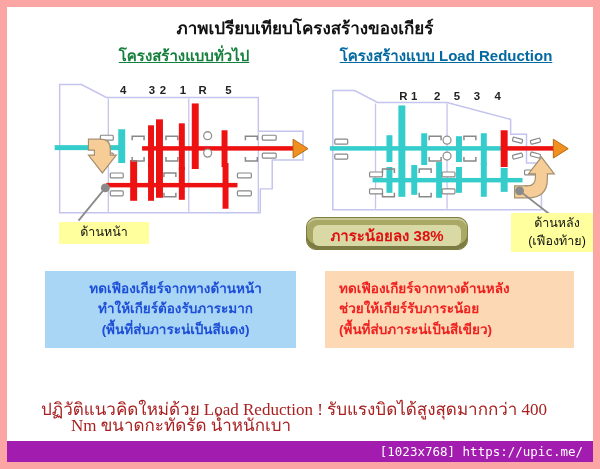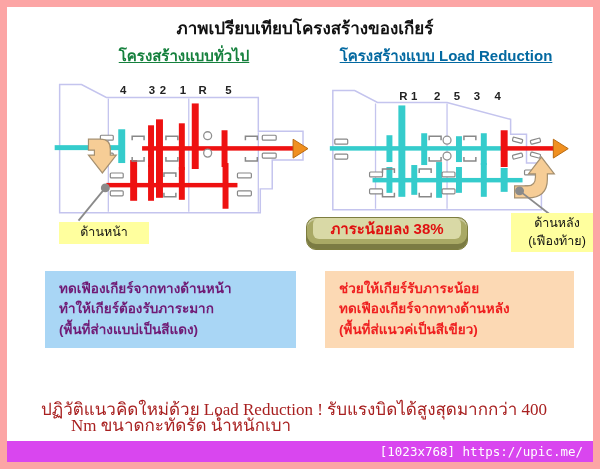--- a/index.html
+++ b/index.html
@@ -28,41 +28,41 @@
     position:absolute;background:#ffff9e;color:#111;
     font-size:12.5px;line-height:1.4;text-align:center;
     padding:2px 2px;
   }
   .ylabel.front{left:16px;top:215px;width:86px;margin-left:36px;}
   .ylabel.rear{left:504px;top:206px;width:88px;}
   .badge{
     position:absolute;left:299px;top:210px;width:162px;height:33px;
     background:#a9a965;border:1px solid #7d7d3f;border-radius:10px;
     box-shadow:inset 0 -5px 0 rgba(86,86,40,.55), inset 0 2px 0 rgba(255,255,255,.35);
-    box-sizing:border-box;padding:0 6px;
+    box-sizing:border-box;padding:7px 6px;
   }
   .badge-inner{
     height:21px;border-radius:6px;background:#d9d9a6;
     color:#e01010;font-weight:bold;font-size:15px;line-height:21px;text-align:center;
   }
   .note{
     position:absolute;top:264px;height:77px;box-sizing:border-box;
     font-size:13.5px;font-weight:bold;line-height:1.5;
     padding:8px 4px 0 14px;
   }
-  .note.blue{left:38px;width:251px;background:#a9d6f5;color:#701a75;}
+  .note.blue{left:38px;width:251px;background:#a9d6f5;color:#1d4ed8;text-align:center;}
   .note.orange{left:318px;width:249px;background:#fcd9b4;color:#ef2020;}
   .bottom-line{
     position:absolute;color:#a82020;
     font-family:"Liberation Serif", serif;font-size:17px;
   }
   .bottom-line.l1{left:34px;top:388px;width:560px;}
   .bottom-line.l2{left:64px;top:404px;width:500px;}
   .footer{
-    position:absolute;left:0;right:0;bottom:0;height:21px;background:#d946ef;
+    position:absolute;left:0;right:0;bottom:0;height:21px;background:#a21caf;
     color:#fff;text-align:right;padding-right:10px;
     font-family:"DejaVu Sans Mono", monospace;font-size:12.5px;line-height:21px;
   }
   svg text{font-family:"Liberation Sans", sans-serif;font-size:11.5px;font-weight:bold;fill:#222;}
 </style>
 </head>
 <body>
 
 <div class="frame">
 
@@ -204,26 +204,26 @@
   </div>
 
   <div class="ylabel rear">
     <div>ด้านหลัง</div>
     <div>(เฟืองท้าย)</div>
   </div>
 
   <div class="note blue">
     <div>ทดเฟืองเกียร์จากทางด้านหน้า</div>
     <div>ทำให้เกียร์ต้องรับภาระมาก</div>
-    <div>(พื้นที่ส่างแบบ่เป็นสีแดง)</div>
+    <div>(พื้นที่ส่บภาระน่เป็นสีแดง)</div>
   </div>
   <div class="note orange">
+    <div>ทดเฟืองเกียร์จากทางด้านหลัง</div>
     <div>ช่วยให้เกียร์รับภาระน้อย</div>
-    <div>ทดเฟืองเกียร์จากทางด้านหลัง</div>
-    <div>(พื้นที่ส่แนวค่เป็นสีเขียว)</div>
+    <div>(พื้นที่ส่บภาระน่เป็นสีเขียว)</div>
   </div>
 
   <div class="bottom-line l1">ปฏิวัติแนวคิดใหม่ด้วย Load Reduction ! รับแรงบิดได้สูงสุดมากกว่า 400</div>
   <div class="bottom-line l2">Nm ขนาดกะทัดรัด น้ำหนักเบา</div>
 
   <div class="footer">
     <span>[1023x768] https://upic.me/</span>
   </div>
 
 </div>

